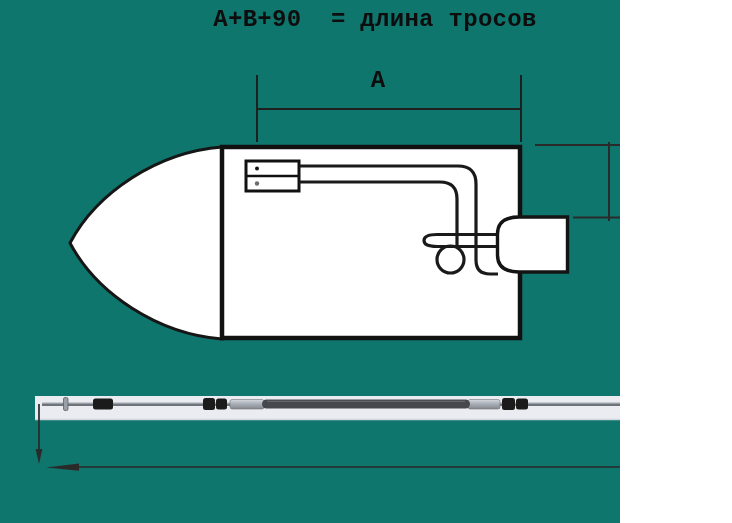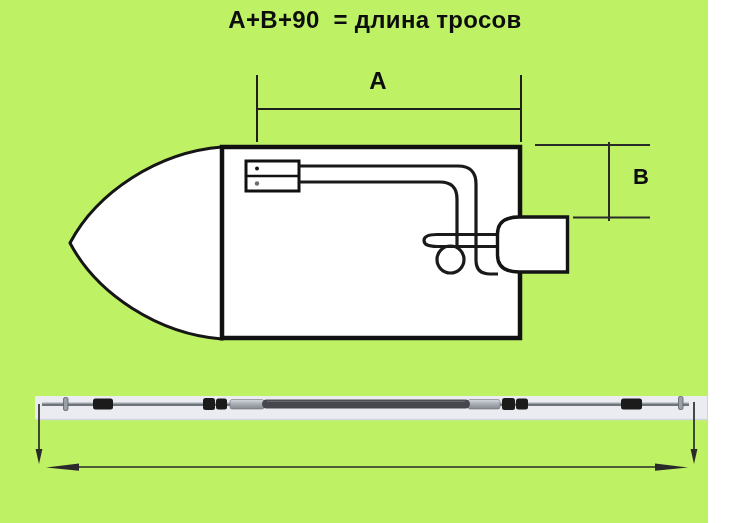--- a/index.html
+++ b/index.html
@@ -1,20 +1,20 @@
 <!DOCTYPE html>
 <html><head>
 <meta charset="utf-8">
 <style>
   html,body{margin:0;padding:0;background:#ffffff;}
   .canvas{
     position:relative;
-    width:708px;height:523px;
-    background:#bef264;
-    font-family:Liberation Sans, sans-serif;
+    width:620px;height:523px;
+    background:#0f766e;
+    font-family:Liberation Mono, monospace;
     overflow:hidden;
   }
   .linework{position:absolute;left:0;top:0;}
   .txt{
     position:absolute;
     color:#0d0d0d;
     font-weight:bold;
     white-space:pre;
   }
   .title{

